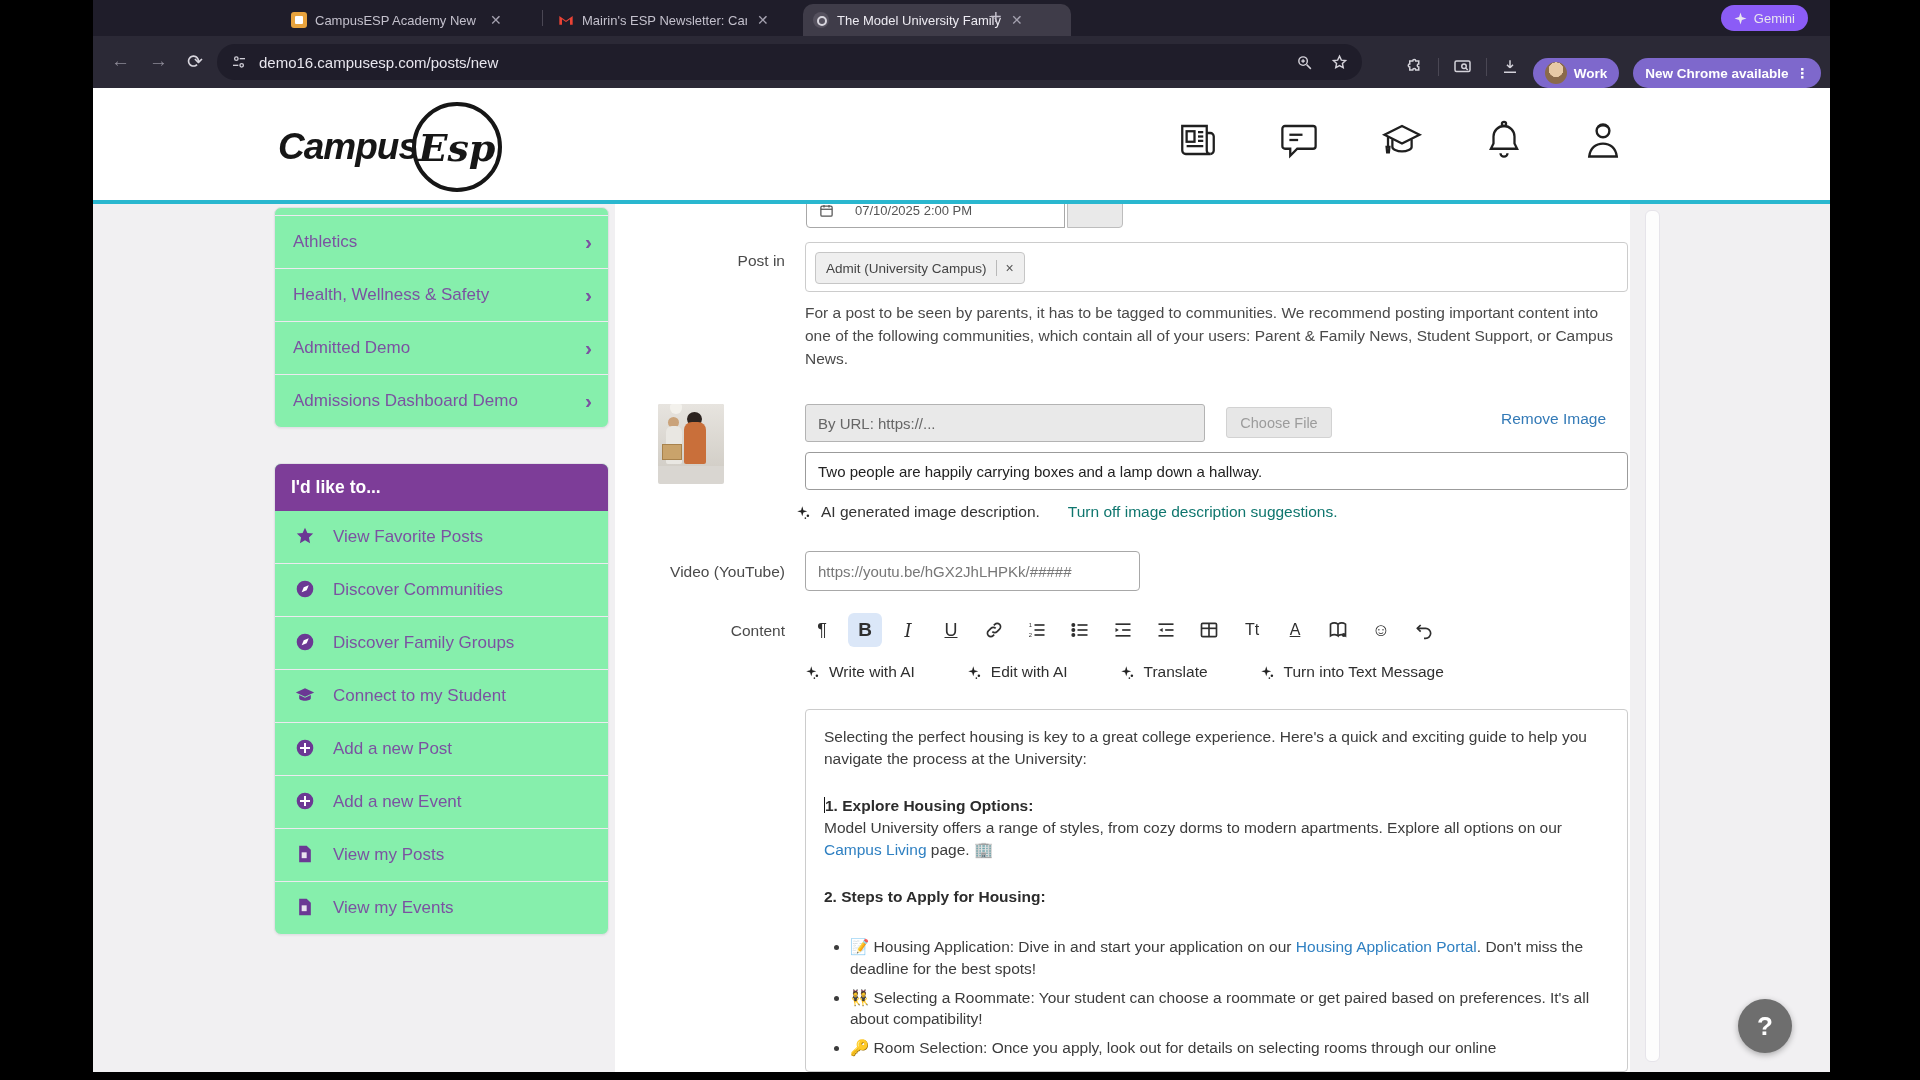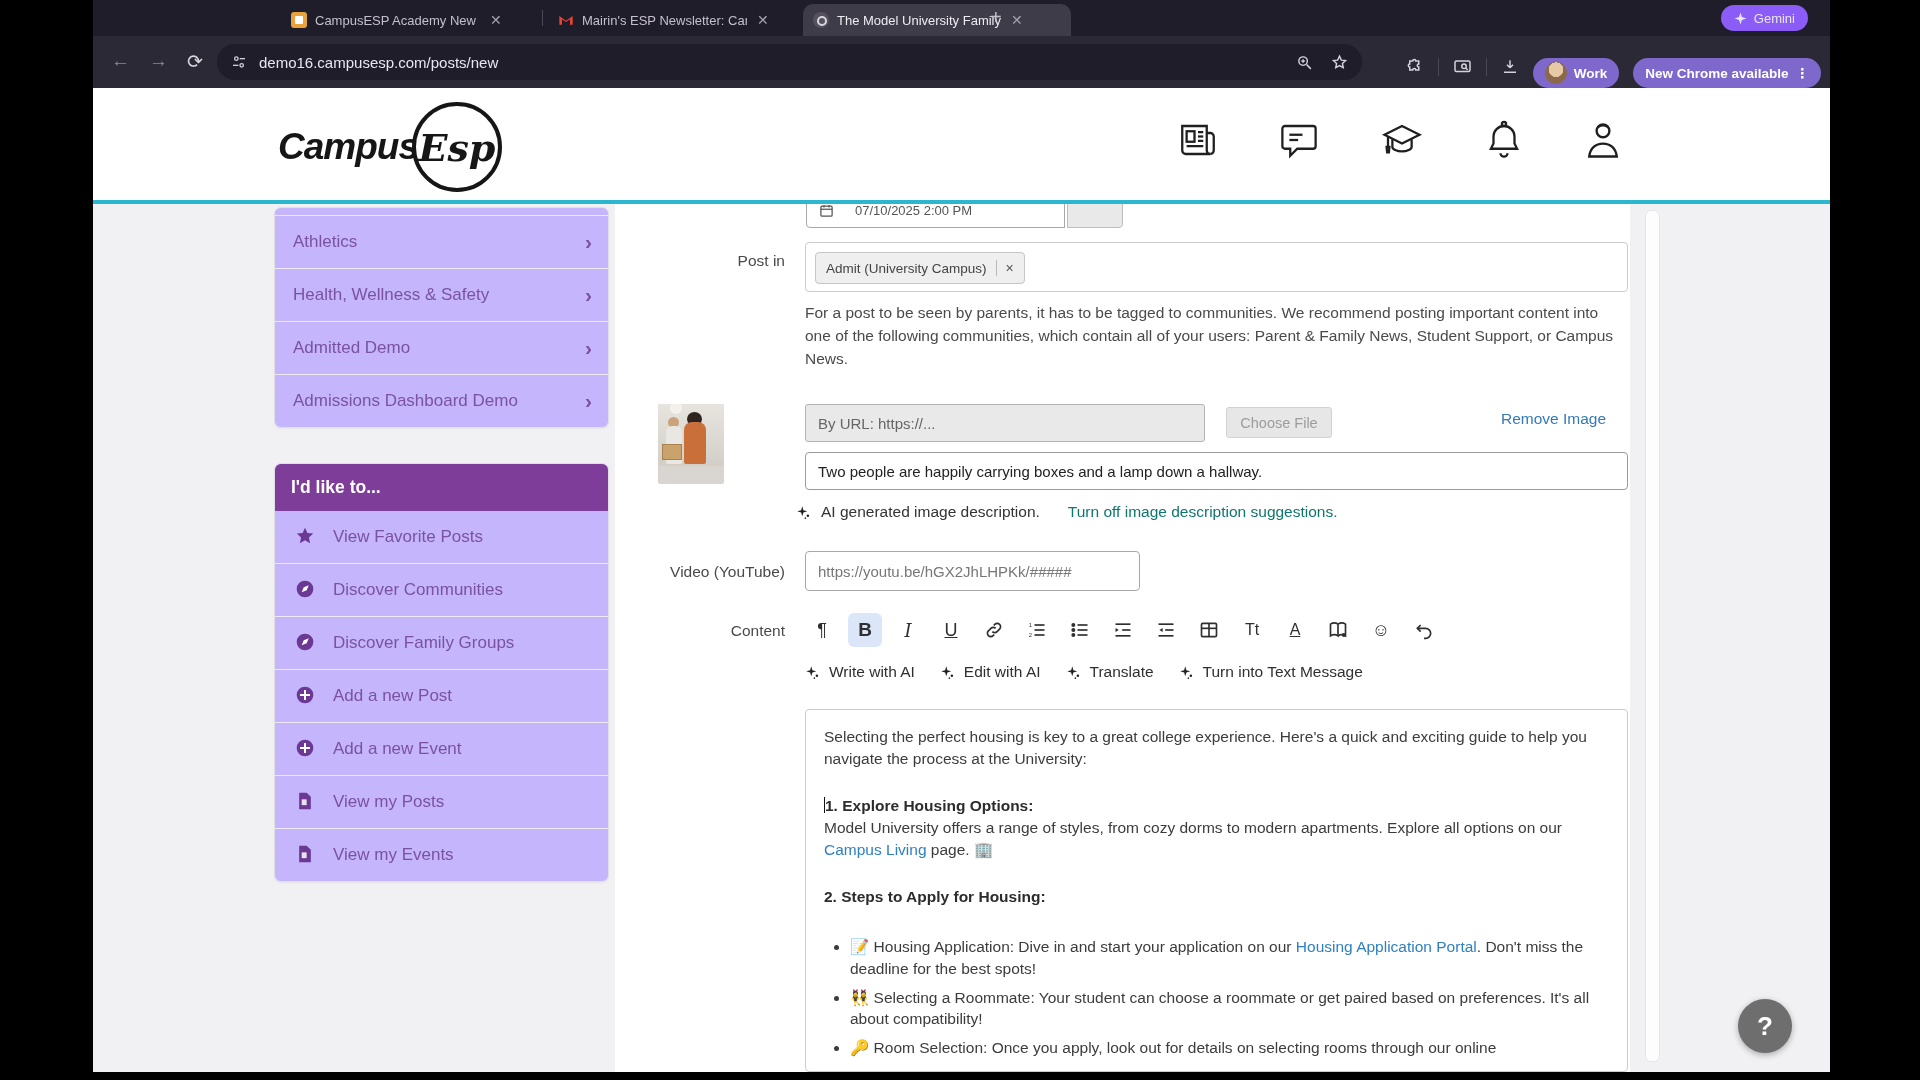--- a/index.html
+++ b/index.html
@@ -37,21 +37,21 @@
   
   .site-header{position:absolute;left:0;top:88px;width:100%;height:112px;background:#fff;
     border-bottom:4px solid #2ab7cf;z-index:5;}
   .logo{position:absolute;left:185px;top:14px;display:flex;align-items:center;}
   .logo .campus{font-size:37px;font-weight:bold;font-style:italic;color:#161616;letter-spacing:-1px;}
   .logo .espcirc{width:82px;height:82px;border:4px solid #161616;border-radius:50%;margin-left:-6px;
     display:flex;align-items:center;justify-content:center;background:#fff;}
   .logo .esp{font-family:"DejaVu Serif",serif;font-style:italic;font-weight:bold;font-size:38px;color:#161616;}
   .hicons{position:absolute;right:205px;top:30px;display:flex;gap:56px;align-items:center;}
   
-  .sbox{position:absolute;left:181px;width:335px;background:#c4b5fd;border:1px solid #e2e0e6;border-radius:7px;
+  .sbox{position:absolute;left:181px;width:335px;background:#86efac;border:1px solid #e2e0e6;border-radius:7px;
     box-shadow:0 1px 2px rgba(0,0,0,.05);box-sizing:border-box;overflow:hidden;}
   .cats{top:207px;}
   .cutrow{height:7px;border-bottom:1px solid #eceaf0;}
   .srow{height:52px;display:flex;align-items:center;border-bottom:1px solid #eceaf0;cursor:pointer;}
   .srow:last-child{border-bottom:none;}
   .srow .lbl{color:#7b52a1;font-size:17px;margin-left:18px;}
   .srow .chev{margin-left:auto;margin-right:16px;color:#7b52a1;font-size:21px;font-weight:bold;}
   .acts{top:463px;}
   .acthead{height:47px;background:#7d3d98;color:#fff;font-size:17.5px;font-weight:bold;
     display:flex;align-items:center;padding-left:16px;}
@@ -103,21 +103,21 @@
   
   .etoolbar{position:absolute;left:712px;top:613px;display:flex;align-items:center;gap:9px;}
   .tbtn{min-width:30px;height:34px;display:flex;align-items:center;justify-content:center;
     font-size:18px;color:#2f2f2f;cursor:pointer;border-radius:6px;padding:0 2px;}
   .tbtn.active{background:#dbe7f8;}
   .tbtn[data-name="bold-button"]{font-weight:bold;font-size:19px;}
   .tbtn[data-name="italic-button"]{font-style:italic;font-family:"DejaVu Serif",serif;}
   .tbtn[data-name="underline-button"]{text-decoration:underline;}
   .tbtn[data-name="text-color-button"]{text-decoration:underline;font-size:16px;}
   .tbtn[data-name="text-size-button"]{font-size:16px;}
-  .aibtns{position:absolute;left:712px;top:663px;display:flex;align-items:center;gap:25px;}
+  .aibtns{position:absolute;left:712px;top:663px;display:flex;align-items:center;gap:52px;}
   .aibtn{display:flex;align-items:center;gap:9px;font-size:15.5px;color:#2f2f2f;cursor:pointer;}
   
   .editor{position:absolute;left:712px;top:709px;width:823px;height:363px;border:1px solid #ccc;border-radius:4px;
     box-sizing:border-box;background:#fff;overflow:hidden;padding:16px 18px;font-size:15.5px;color:#3c3c3c;line-height:1.4;}
   .editor p{margin:0 0 26px 0;}
   .editor .hd{font-weight:bold;color:#2c2c2c;margin:0;}
   .editor .caret{display:inline-block;width:1px;height:16px;background:#111;vertical-align:-2px;}
   .editor a{color:#2f80c2;text-decoration:none;cursor:pointer;}
   .editor ul{margin:28px 0 0 6px;padding-left:20px;}
   .editor li{margin-bottom:7px;}
@@ -315,20 +315,29 @@
         </div>
         <div class="arow" data-name="sidebar-action-discover-family-groups">
           <span class="aicon" data-name="compass-icon">
             <svg width="20" height="20" viewBox="0 0 24 24" fill="currentColor" style="display:block">
               <circle cx="12" cy="12" r="10"></circle>
               <path fill="#fff" d="M16.5 7.5l-6 2.5-2.5 6 6-2.5z"></path>
             </svg>
           </span>
           <span class="lbl" data-name="sidebar-action-label">Discover Family Groups</span>
         </div>
+        <div class="arow" data-name="sidebar-action-connect-to-my-student">
+          <span class="aicon" data-name="grad-cap-icon">
+            <svg width="20" height="20" viewBox="0 0 24 24" fill="currentColor" style="display:block">
+              <path d="M12 4L1 9l11 5 11-5z"></path>
+              <path d="M5 12v4c0 1.6 3.1 3 7 3s7-1.4 7-3v-4l-7 3.2z"></path>
+            </svg>
+          </span>
+          <span class="lbl" data-name="sidebar-action-label">Connect to my Student</span>
+        </div>
         <div class="arow" data-name="sidebar-action-add-a-new-post">
           <span class="aicon" data-name="plus-icon">
             <svg width="20" height="20" viewBox="0 0 24 24" fill="currentColor" style="display:block">
               <circle cx="12" cy="12" r="10"></circle>
               <rect x="10.8" y="6" width="2.4" height="12" fill="#fff"></rect>
               <rect x="6" y="10.8" width="12" height="2.4" fill="#fff"></rect>
             </svg>
           </span>
           <span class="lbl" data-name="sidebar-action-label">Add a new Post</span>
         </div>

